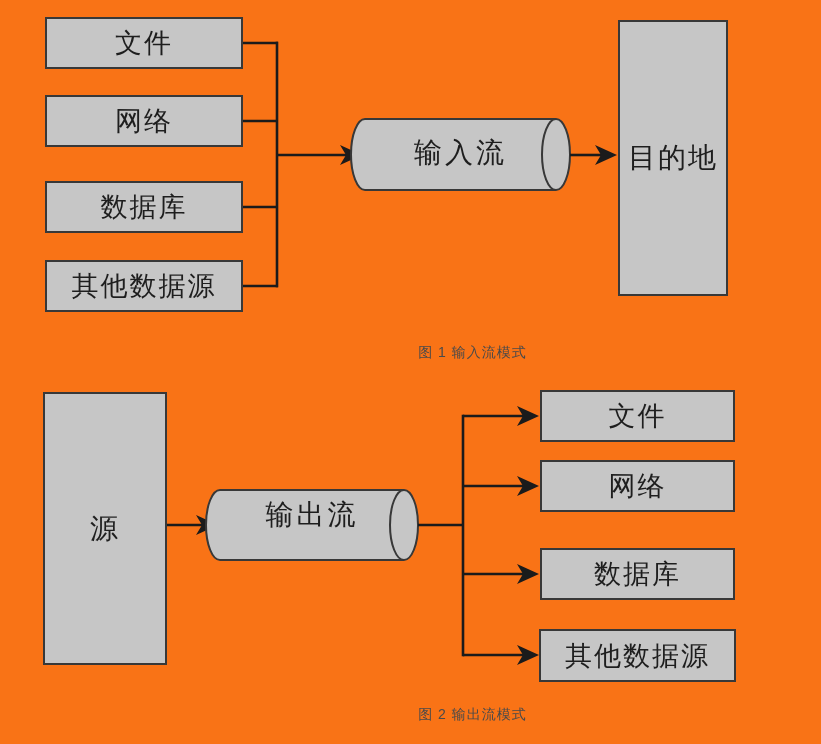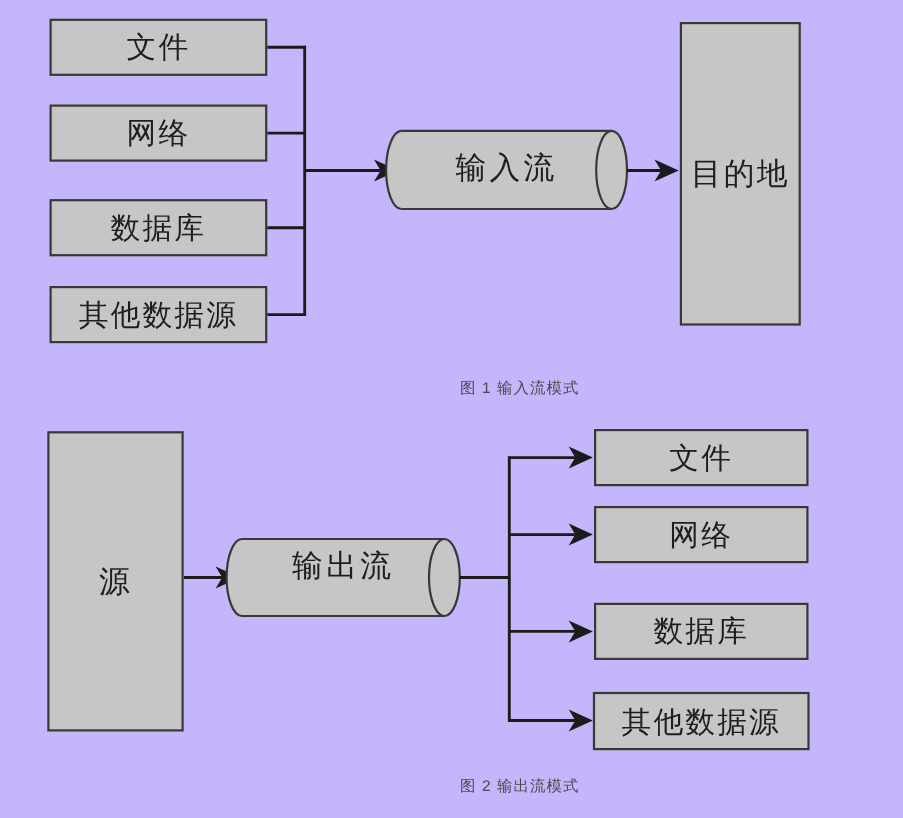--- a/index.html
+++ b/index.html
@@ -1,17 +1,17 @@
 <!DOCTYPE html>
 <html style="--box_fill: #c6c6c6; --box_border: #383838; --line: #1b1b1b; --label_text: #1e1e1e; --caption_text: #4a4a4a;"><head>
 <meta charset="utf-8">
 <style>
   html,body{margin:0;padding:0;background:#ffffff;}
   #page{
-    position:relative;width:821px;height:744px;background:#c4b5fd;
+    position:relative;width:821px;height:744px;background:#f97316;
     font-family:"Liberation Sans", sans-serif;overflow:hidden;
   }
   .box{
     position:absolute;box-sizing:border-box;
     background:var(--box_fill);border:2px solid var(--box_border);
     display:flex;align-items:center;justify-content:center;
     color:var(--label_text);font-size:27px;letter-spacing:2px;
     font-family:"Liberation Serif", serif;
   }
   .cyl-label{

